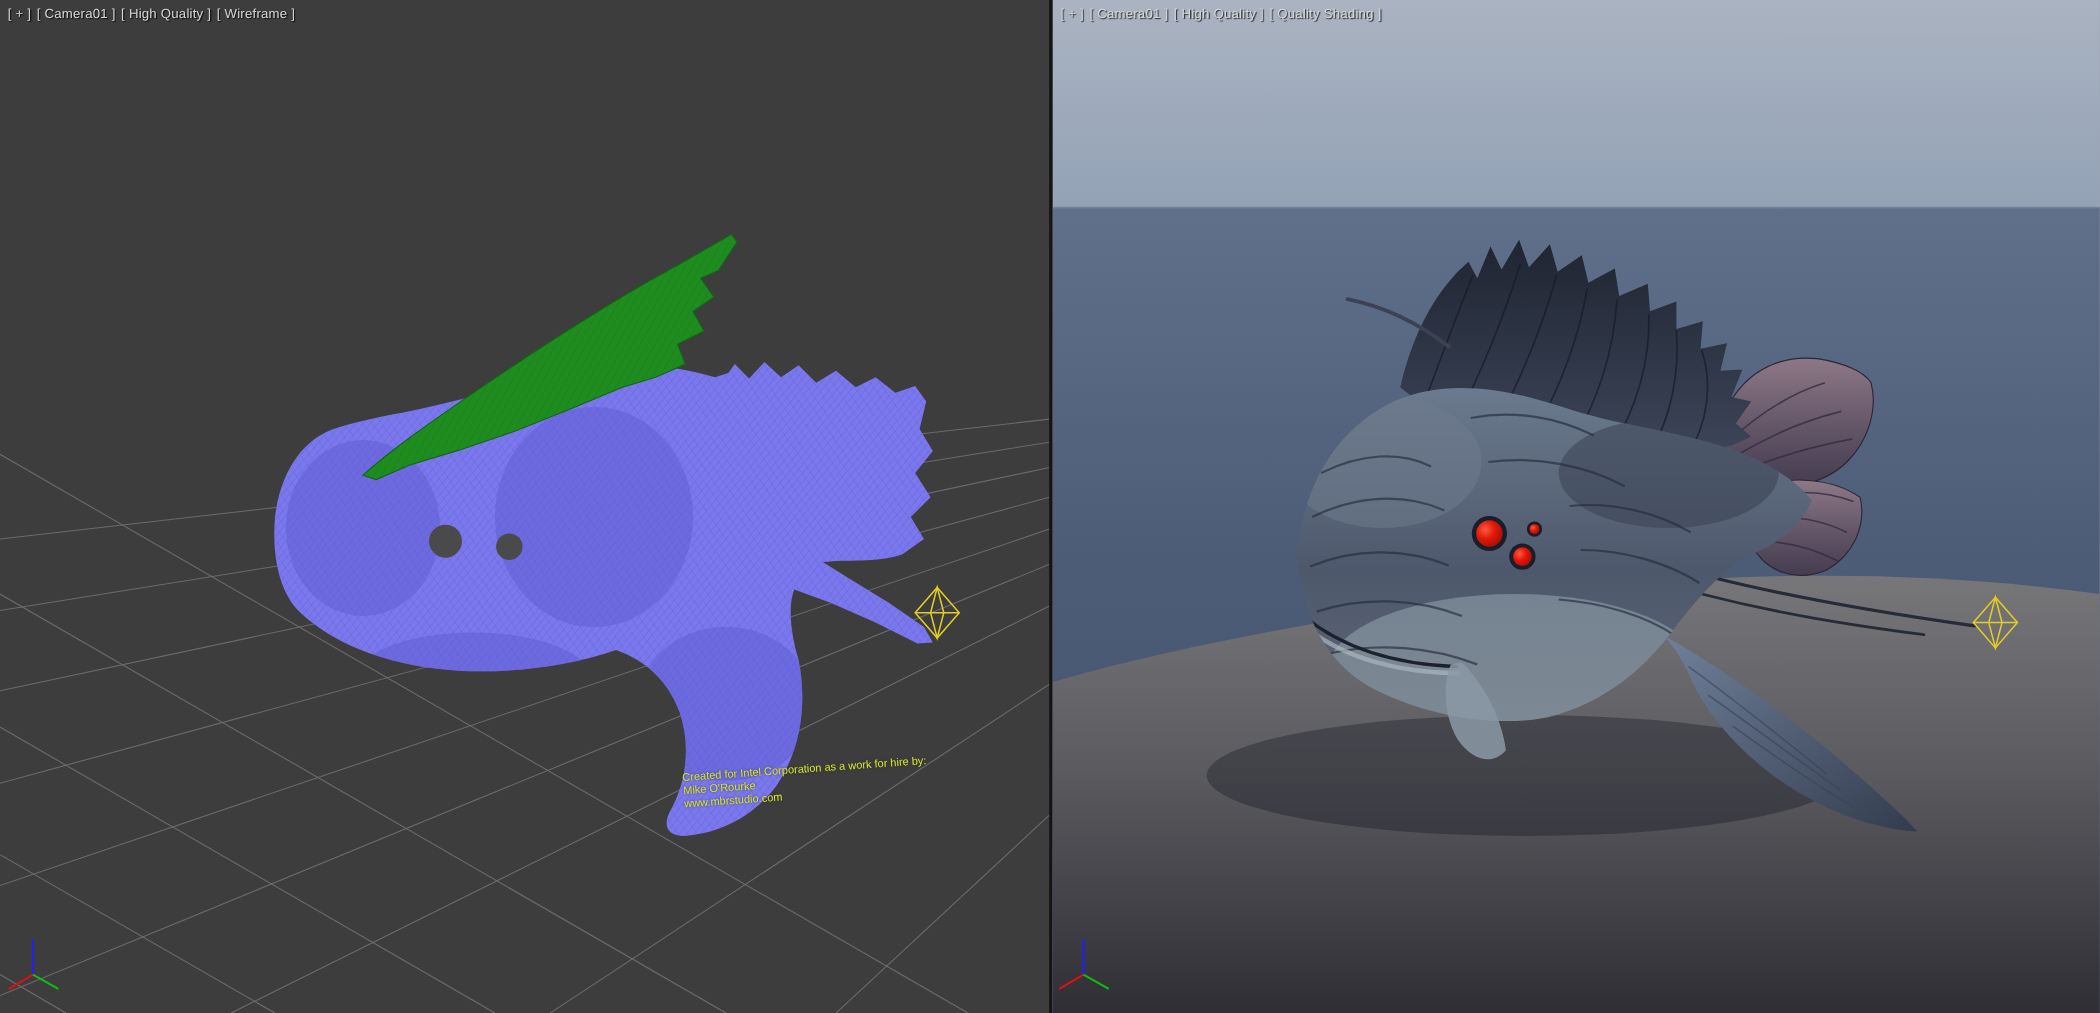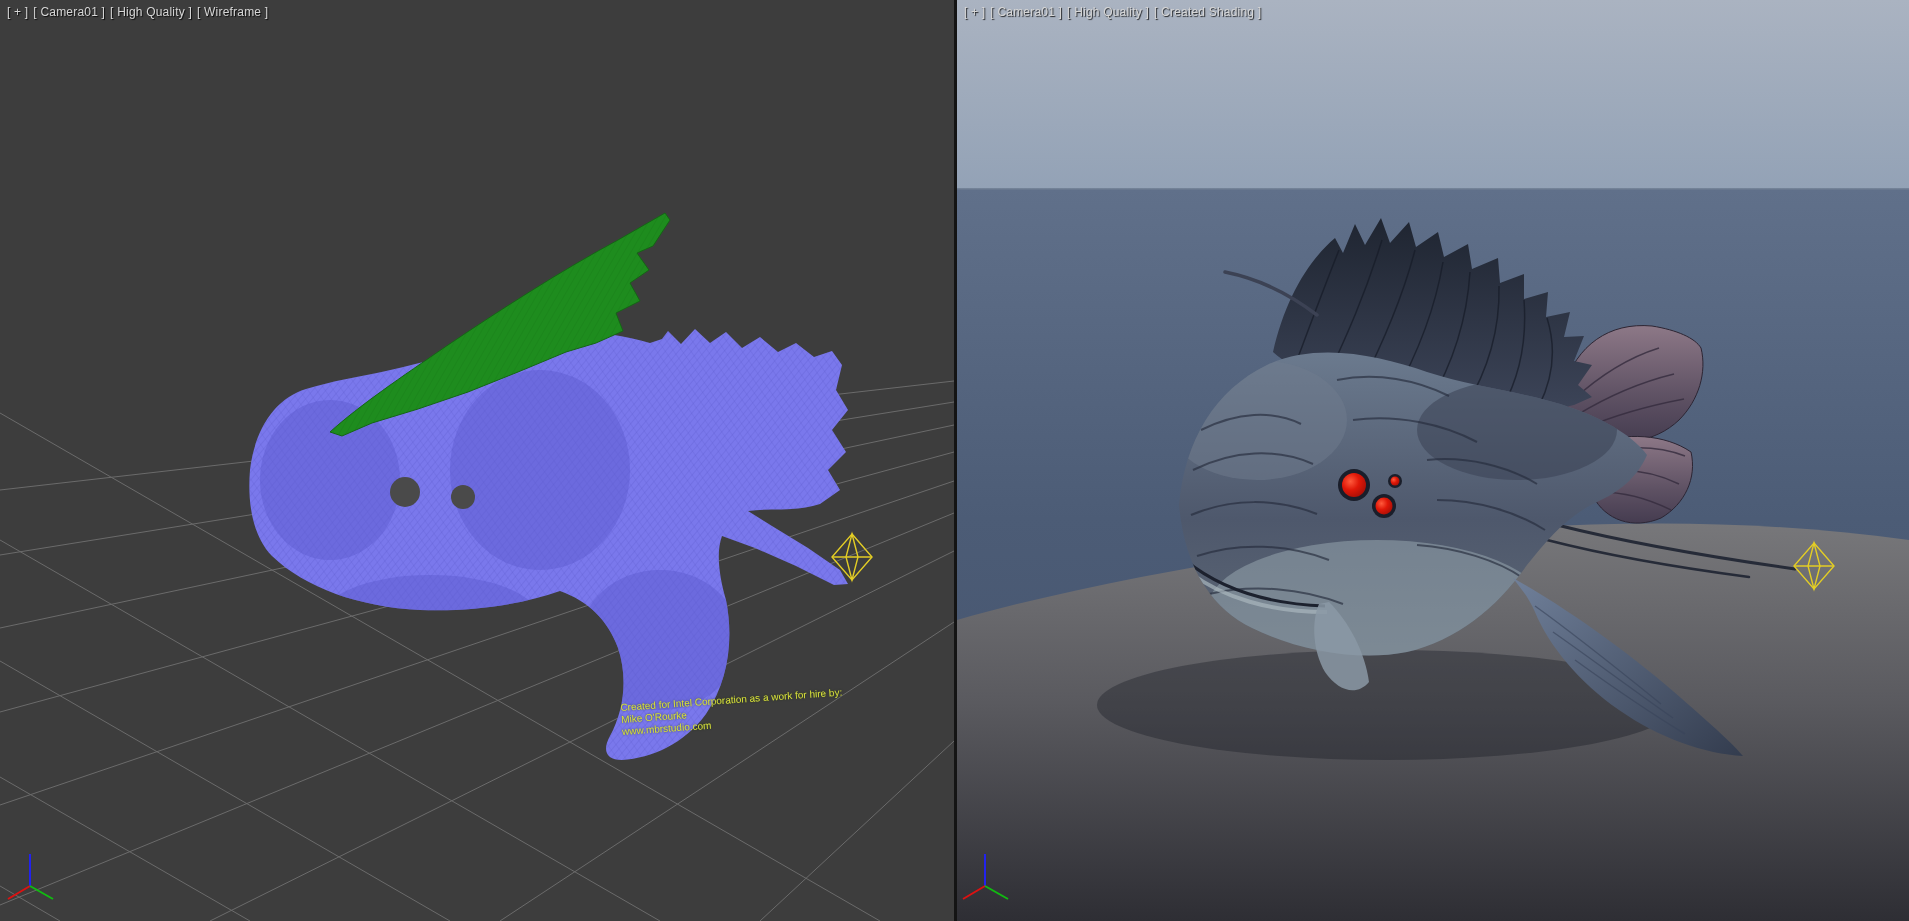--- a/index.html
+++ b/index.html
@@ -112,21 +112,21 @@
       <div>Mike O'Rourke</div>
       <div>www.mbrstudio.com</div>
     </div>
   </div>
 
   <div id="divider"></div>
 
   <div class="viewport" id="vp-right">
 
     <div class="vp-label">
-      <span>[ + ]</span><span>[ Camera01 ]</span><span>[ High Quality ]</span><span>[ Created Shading ]</span>
+      <span>[ + ]</span><span>[ Camera01 ]</span><span>[ High Quality ]</span><span>[ Quality Shading ]</span>
     </div>
 
     <svg class="scene" width="952" height="921" viewBox="0 0 952 921">
       <defs>
         <linearGradient id="skyG" x1="0" y1="0" x2="0" y2="1">
           <stop offset="0" stop-color="var(--sky-top,#aab3c1)"></stop>
           <stop offset="1" stop-color="var(--sky-horizon,#93a2b6)"></stop>
         </linearGradient>
         <linearGradient id="hazeG" x1="0" y1="0" x2="0" y2="1">
           <stop offset="0" stop-color="var(--haze-top,#60708a)"></stop>

